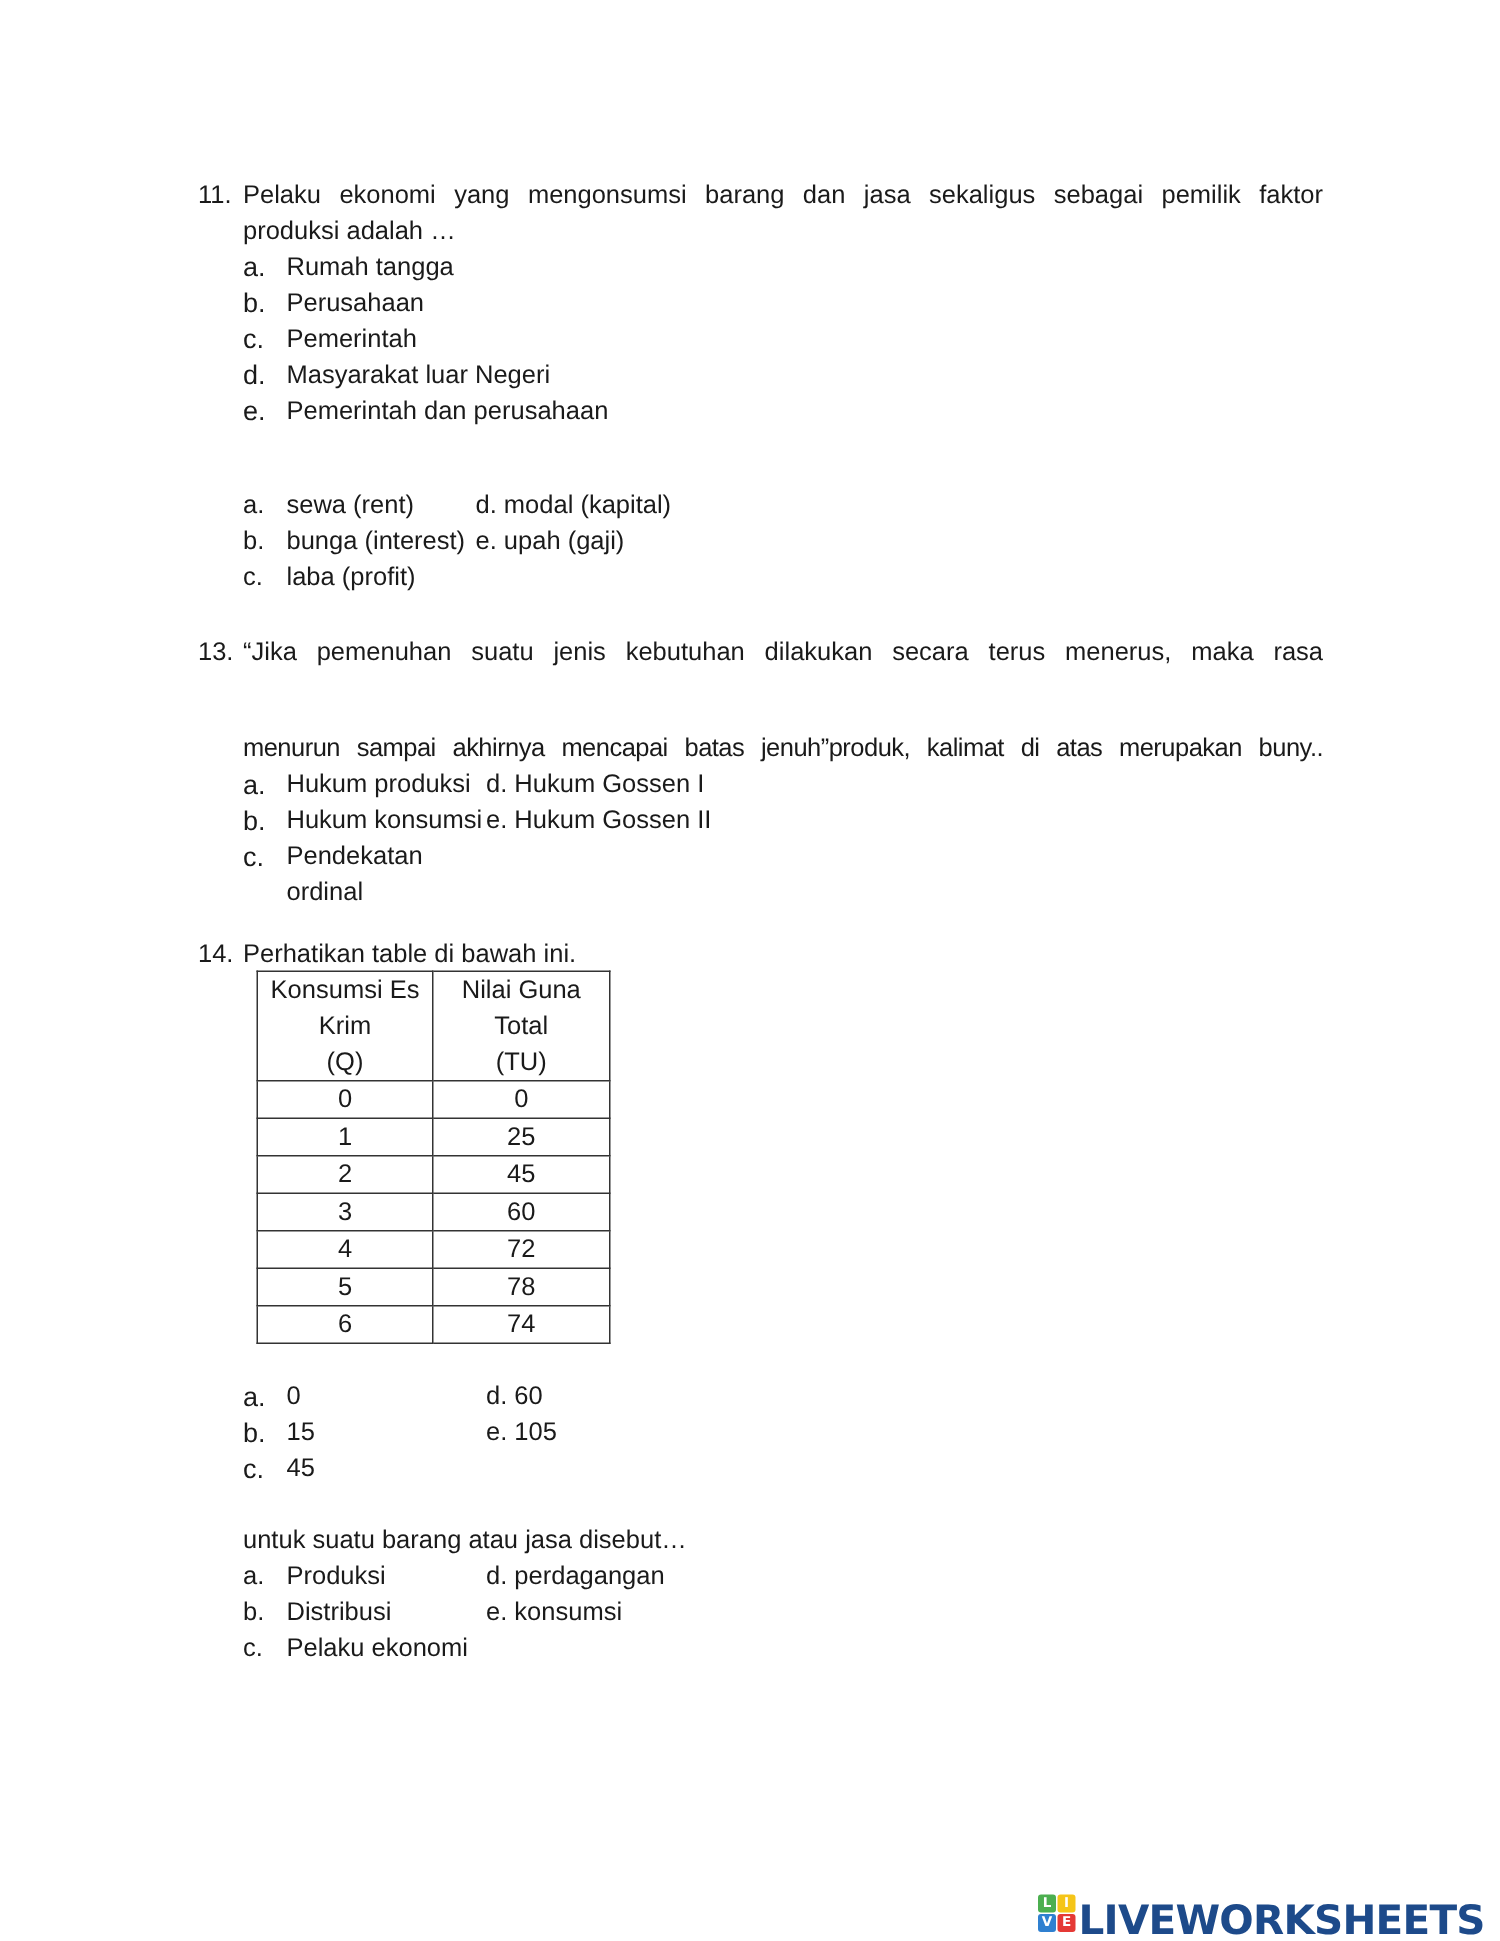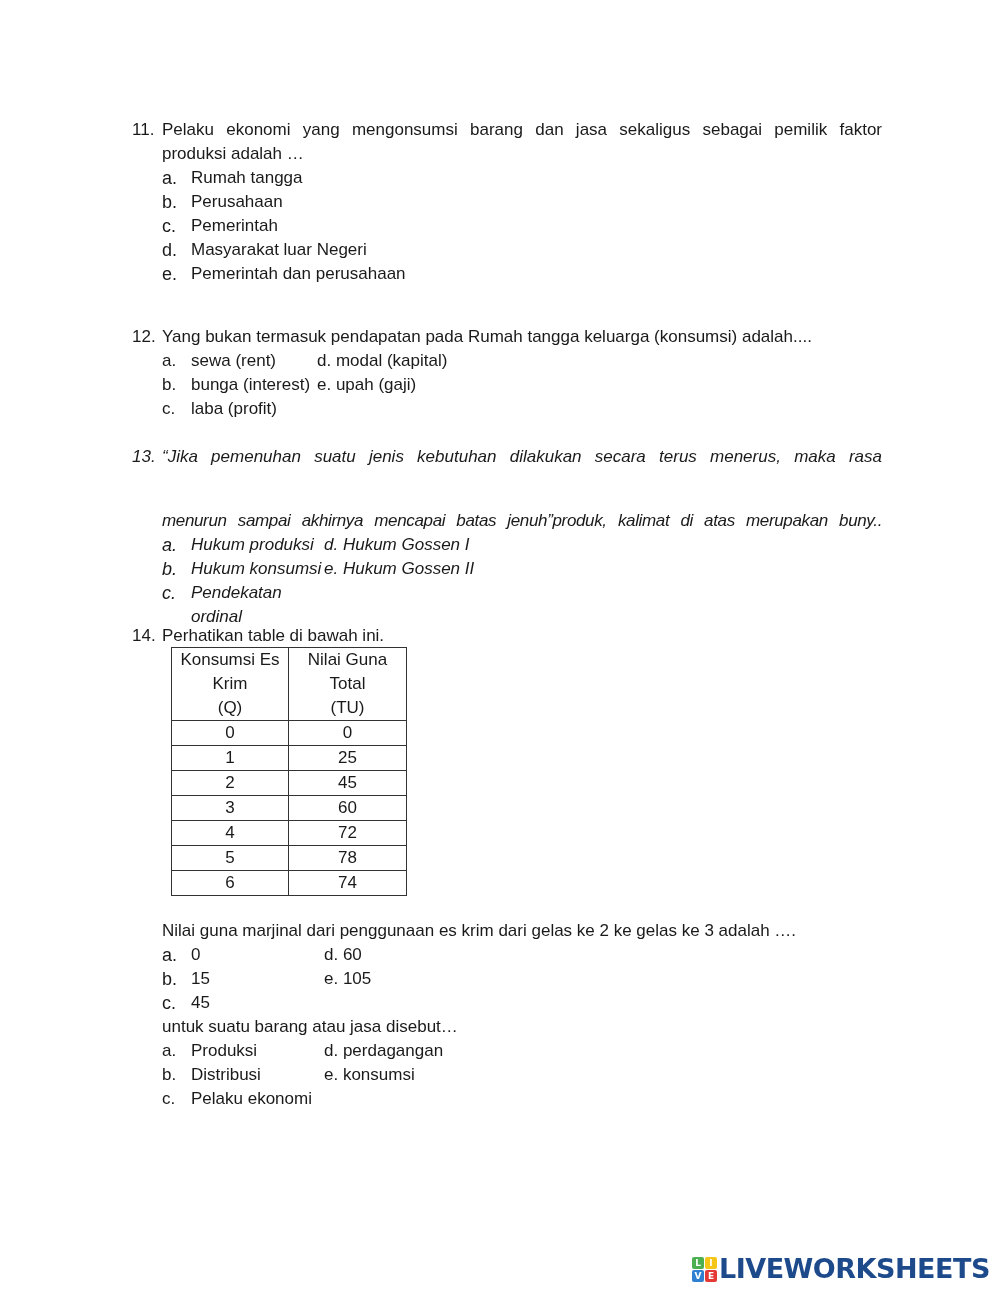--- a/index.html
+++ b/index.html
@@ -35,21 +35,21 @@
   .logo {
     position: absolute; left: 692px; top: 1255px; display: flex; align-items: center;
   }
   .logo-grid { display: grid; grid-template-columns: 12px 12px; grid-template-rows: 12px 12px; gap: 1px; margin-right: 2px; }
   .logo-grid span {
     font-size: 9px; font-weight: bold; color: #fff; display: flex; align-items: center; justify-content: center;
     font-family: "DejaVu Sans", sans-serif; border-radius: 2px;
   }
   .logo-text {
     font-family: "DejaVu Sans", sans-serif; font-weight: bold; font-size: 27px;
-    color: #1d4a8a; letter-spacing: -0.5px; line-height: 28px;
+    color: #1d4a8a; letter-spacing: -0.5px; line-height: 28px; margin-top: 12px;
   }
 </style>
 </head>
 <body>
 
 <div class="q" style="top:118px;">
   <div class="qline">
     <span class="qnum">11.</span>
     <span class="qtext" style="text-align-last: justify;">Pelaku ekonomi yang mengonsumsi barang dan jasa sekaligus sebagai pemilik faktor</span>
   </div>
@@ -75,24 +75,20 @@
         <span>Masyarakat luar Negeri</span>
       </div>
     <div class="opt-row">
         <span class="ol big">e.</span>
         <span>Pemerintah dan perusahaan</span>
       </div>
   </div>
 </div>
 
 <div class="q" style="top:325px;">
-  <div class="qline">
-    <span class="qnum">12.</span>
-    <span class="qtext nojust">Yang bukan termasuk pendapatan pada Rumah tangga keluarga (konsumsi) adalah....</span>
-  </div>
   <div class="opts">
     <div class="opt-row">
       <div class="opt col1">
           <span class="ol">a.</span>
           <span>sewa (rent)</span>
         </div>
       <div class="opt">
           <span>d. modal (kapital)</span>
         </div>
     </div>
@@ -107,21 +103,21 @@
     </div>
     <div class="opt-row">
       <div class="opt col1">
           <span class="ol">c.</span>
           <span>laba (profit)</span>
         </div>
     </div>
   </div>
 </div>
 
-<div class="q" style="top:445px;font-style:italic;">
+<div class="q" style="top:423px;">
   <div class="qline">
     <span class="qnum">13.</span>
     <span class="qtext" style="text-align-last: justify;">“Jika pemenuhan suatu jenis kebutuhan dilakukan secara terus menerus, maka rasa</span>
   </div>
   <div class="qline">
     <span class="qnum"></span>
     <span class="qtext" style="text-align-last: justify; letter-spacing:-0.35px;margin-top:40px;">menurun sampai akhirnya mencapai batas jenuh”produk, kalimat di atas merupakan buny..</span>
   </div>
   <div class="opts">
     <div class="opt-row">
@@ -197,24 +193,20 @@
         <td class="c2">78</td>
       </tr>
   <tr>
         <td class="c1">6</td>
         <td class="c2">74</td>
       </tr>
 </tbody>
   </table>
 
 <div class="q" style="top:919px;">
-  <div class="qline">
-    <span class="qnum"></span>
-    <span class="qtext nojust">Nilai guna marjinal dari penggunaan es krim dari gelas ke 2 ke gelas ke 3 adalah ….</span>
-  </div>
   <div class="opts">
     <div class="opt-row">
       <div class="opt col1 w14">
           <span class="ol big">a.</span>
           <span>0</span>
         </div>
       <div class="opt">
           <span>d. 60</span>
         </div>
     </div>

